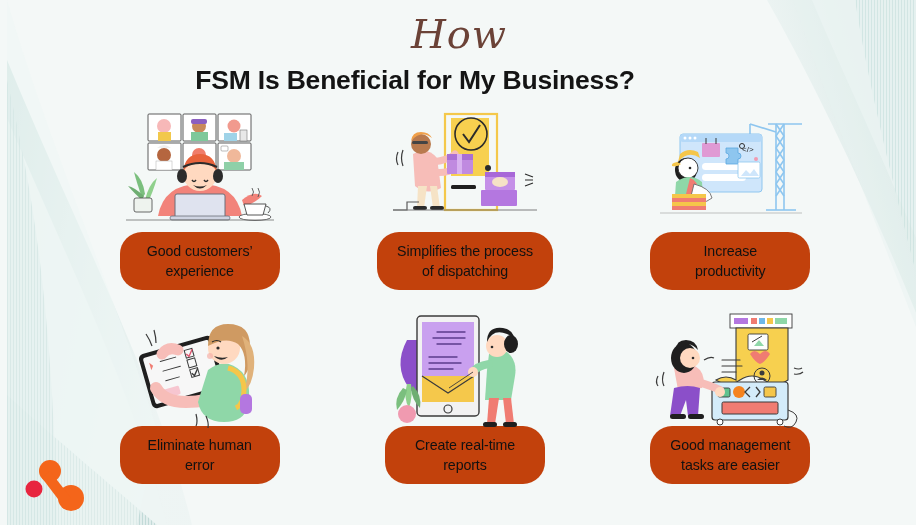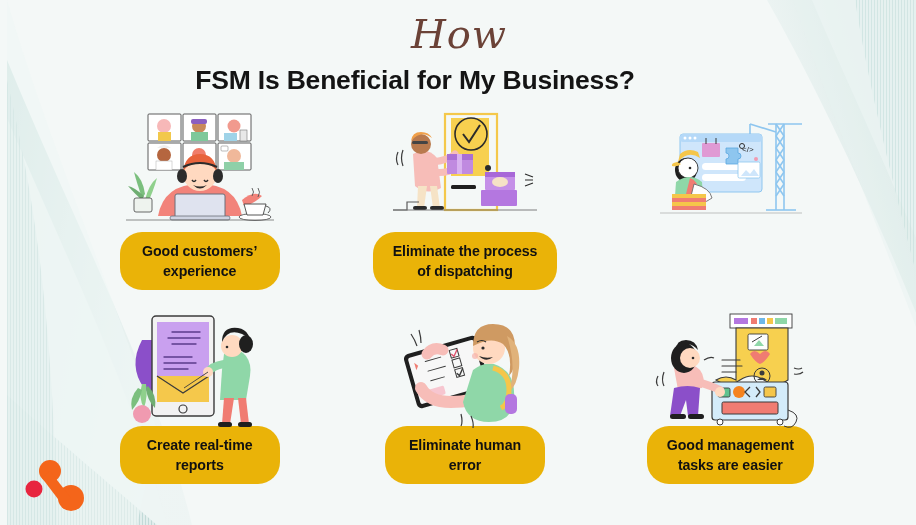--- a/index.html
+++ b/index.html
@@ -85,27 +85,27 @@
     justify-content: flex-start;
   }
   .illus {
     width: 160px;
     height: 112px;
     position: relative;
   }
   .illus svg { display: block; }
   .pill {
     margin-top: 6px;
-    background: #eab308;
+    background: #c2410c;
     border-radius: 22px;
     padding: 9px 20px;
     min-width: 120px;
     text-align: center;
     font-size: 14.2px;
-    font-weight: bold;
+    font-weight: normal;
     color: #111111;
     line-height: 1.42;
     letter-spacing: -0.1px;
     white-space: pre-line;
   }
   .cell-r1 .pill { margin-top: 10px; }
   .cell-r2 .pill { margin-top: 4px; }
 
   
   .logo {
@@ -278,21 +278,21 @@
           <rect x="100" y="62" width="30" height="18" rx="1" fill="#c590e8"></rect>
           <rect x="100" y="62" width="30" height="5" fill="#a868d8"></rect>
           <ellipse cx="115" cy="72" rx="8" ry="5" fill="#f6e3c6"></ellipse>
 
           <path d="M140 64 l8 3 M140 70 l8 0 M140 76 l8 -3" stroke="#2b2b2b" stroke-width="1.2" fill="none"></path>
 
           <path d="M8 100 h14 v-8 h12" fill="none" stroke="#5a5a5a" stroke-width="1.2"></path>
           <line x1="8" y1="100" x2="152" y2="100" stroke="#6f6f6f" stroke-width="0.9"></line>
         </svg>
       </div>
-      <div class="pill">Eliminate the process
+      <div class="pill">Simplifies the process
 of dispatching</div>
     </div>
 
     <div class="cell cell-r1">
       <div class="illus">
         <svg viewBox="0 0 160 112" xmlns="http://www.w3.org/2000/svg">
 
           <g stroke="#8ec6ef" stroke-width="1.6" fill="none">
             <line x1="118" y1="14" x2="152" y2="14"></line>
             <line x1="126" y1="14" x2="126" y2="100"></line>
@@ -350,72 +350,22 @@
             <g>
               <rect x="22" y="84" width="34" height="4" fill="#f5c64a"></rect>
               <rect x="22" y="88" width="34" height="4" fill="#f07c72"></rect>
               <rect x="22" y="92" width="34" height="4" fill="#f5c64a"></rect>
               <rect x="22" y="96" width="34" height="4" fill="#f07c72"></rect>
             </g>
           </g>
           <line x1="10" y1="103" x2="152" y2="103" stroke="#6f6f6f" stroke-width="0.8" opacity="0.5"></line>
         </svg>
       </div>
-    </div>
-
-    <div class="cell cell-r2">
-      <div class="illus">
-        <svg viewBox="0 0 160 122" xmlns="http://www.w3.org/2000/svg">
-
-          <path d="M22 30 q-14 26 2 48 q12 16 22 10 q-18 -26 -6 -58 Z" fill="#8b4fc9"></path>
-
-          <rect x="32" y="6" width="62" height="100" rx="4" fill="#f2f2f2" stroke="#3b3b3b" stroke-width="1.4"></rect>
-          <rect x="37" y="12" width="52" height="80" fill="#c9a0ef"></rect>
-
-          <g stroke="#5b3b8c" stroke-width="1.4" stroke-linecap="round">
-            <line x1="52" y1="22" x2="80" y2="22"></line>
-            <line x1="48" y1="28" x2="80" y2="28"></line>
-            <line x1="52" y1="34" x2="76" y2="34"></line>
-            <line x1="44" y1="47" x2="72" y2="47"></line>
-            <line x1="44" y1="53" x2="76" y2="53"></line>
-            <line x1="44" y1="59" x2="68" y2="59"></line>
-          </g>
-
-          <rect x="37" y="66" width="52" height="26" fill="#f5c84b"></rect>
-          <path d="M37 66 l26 17 l26 -17" fill="none" stroke="#3b3b3b" stroke-width="1.2"></path>
-          <circle cx="63" cy="99" r="4" fill="none" stroke="#3b3b3b" stroke-width="1.2"></circle>
-
-          <g>
-            <path d="M22 74 q-4 14 2 24 q4 -12 2 -24" fill="#8fd08c"></path>
-            <path d="M18 78 q-9 10 -6 22 q8 -9 10 -20" fill="#7bbf7e"></path>
-            <path d="M28 76 q9 9 7 22 q-8 -8 -9 -20" fill="#6fae72"></path>
-            <circle cx="22" cy="104" r="9" fill="#f09ab0"></circle>
-          </g>
-
-          <g>
-            <path d="M104 44 q12 -10 22 2 q6 8 4 20 l-4 24 h-26 l2 -30 Z" fill="#8fd7a8"></path>
-            <circle cx="112" cy="36" r="11" fill="#ffd9c0"></circle>
-            <path d="M102 32 q6 -14 20 -8 q10 4 8 16 q2 -20 -12 -22 q-16 -2 -16 14" fill="#1f1f1f"></path>
-            <ellipse cx="126" cy="34" rx="7" ry="9" fill="#1f1f1f"></ellipse>
-            <circle cx="107" cy="37" r="1.3" fill="#2b2b2b"></circle>
-
-            <path d="M104 54 q-12 2 -16 8" stroke="#8fd7a8" stroke-width="8" fill="none" stroke-linecap="round"></path>
-            <circle cx="88" cy="62" r="5" fill="#ffd9c0"></circle>
-
-            <path d="M104 88 l-2 26 h8 l4 -26 Z" fill="#f07c72"></path>
-            <path d="M118 88 l3 26 h8 l-3 -26 Z" fill="#f07c72"></path>
-            <rect x="98" y="112" width="14" height="5" rx="2.5" fill="#1f1f1f"></rect>
-            <rect x="118" y="112" width="14" height="5" rx="2.5" fill="#1f1f1f"></rect>
-          </g>
-
-          <line x1="64" y1="78" x2="88" y2="62" stroke="#3b3b3b" stroke-width="0.9"></line>
-        </svg>
-      </div>
-      <div class="pill">Create real-time
-reports</div>
+      <div class="pill">Increase
+productivity</div>
     </div>
 
     <div class="cell cell-r2">
       <div class="illus">
         <svg viewBox="0 0 160 122" xmlns="http://www.w3.org/2000/svg">
 
           <g transform="rotate(-16 76 60)">
             <rect x="24" y="30" width="76" height="56" rx="5" fill="#1f1f1f"></rect>
             <rect x="28" y="34" width="68" height="48" rx="2" fill="#f7f7f7"></rect>
             <g stroke="#3b3b3b" stroke-width="1" stroke-linecap="round">
@@ -461,20 +411,72 @@
         </svg>
       </div>
       <div class="pill">Eliminate human
 error</div>
     </div>
 
     <div class="cell cell-r2">
       <div class="illus">
         <svg viewBox="0 0 160 122" xmlns="http://www.w3.org/2000/svg">
 
+          <path d="M22 30 q-14 26 2 48 q12 16 22 10 q-18 -26 -6 -58 Z" fill="#8b4fc9"></path>
+
+          <rect x="32" y="6" width="62" height="100" rx="4" fill="#f2f2f2" stroke="#3b3b3b" stroke-width="1.4"></rect>
+          <rect x="37" y="12" width="52" height="80" fill="#c9a0ef"></rect>
+
+          <g stroke="#5b3b8c" stroke-width="1.4" stroke-linecap="round">
+            <line x1="52" y1="22" x2="80" y2="22"></line>
+            <line x1="48" y1="28" x2="80" y2="28"></line>
+            <line x1="52" y1="34" x2="76" y2="34"></line>
+            <line x1="44" y1="47" x2="72" y2="47"></line>
+            <line x1="44" y1="53" x2="76" y2="53"></line>
+            <line x1="44" y1="59" x2="68" y2="59"></line>
+          </g>
+
+          <rect x="37" y="66" width="52" height="26" fill="#f5c84b"></rect>
+          <path d="M37 66 l26 17 l26 -17" fill="none" stroke="#3b3b3b" stroke-width="1.2"></path>
+          <circle cx="63" cy="99" r="4" fill="none" stroke="#3b3b3b" stroke-width="1.2"></circle>
+
+          <g>
+            <path d="M22 74 q-4 14 2 24 q4 -12 2 -24" fill="#8fd08c"></path>
+            <path d="M18 78 q-9 10 -6 22 q8 -9 10 -20" fill="#7bbf7e"></path>
+            <path d="M28 76 q9 9 7 22 q-8 -8 -9 -20" fill="#6fae72"></path>
+            <circle cx="22" cy="104" r="9" fill="#f09ab0"></circle>
+          </g>
+
+          <g>
+            <path d="M104 44 q12 -10 22 2 q6 8 4 20 l-4 24 h-26 l2 -30 Z" fill="#8fd7a8"></path>
+            <circle cx="112" cy="36" r="11" fill="#ffd9c0"></circle>
+            <path d="M102 32 q6 -14 20 -8 q10 4 8 16 q2 -20 -12 -22 q-16 -2 -16 14" fill="#1f1f1f"></path>
+            <ellipse cx="126" cy="34" rx="7" ry="9" fill="#1f1f1f"></ellipse>
+            <circle cx="107" cy="37" r="1.3" fill="#2b2b2b"></circle>
+
+            <path d="M104 54 q-12 2 -16 8" stroke="#8fd7a8" stroke-width="8" fill="none" stroke-linecap="round"></path>
+            <circle cx="88" cy="62" r="5" fill="#ffd9c0"></circle>
+
+            <path d="M104 88 l-2 26 h8 l4 -26 Z" fill="#f07c72"></path>
+            <path d="M118 88 l3 26 h8 l-3 -26 Z" fill="#f07c72"></path>
+            <rect x="98" y="112" width="14" height="5" rx="2.5" fill="#1f1f1f"></rect>
+            <rect x="118" y="112" width="14" height="5" rx="2.5" fill="#1f1f1f"></rect>
+          </g>
+
+          <line x1="64" y1="78" x2="88" y2="62" stroke="#3b3b3b" stroke-width="0.9"></line>
+        </svg>
+      </div>
+      <div class="pill">Create real-time
+reports</div>
+    </div>
+
+    <div class="cell cell-r2">
+      <div class="illus">
+        <svg viewBox="0 0 160 122" xmlns="http://www.w3.org/2000/svg">
+
           <rect x="80" y="4" width="62" height="14" fill="#ffffff" stroke="#3b3b3b" stroke-width="0.9"></rect>
           <g>
             <rect x="84" y="8" width="14" height="6" fill="#b477e0"></rect>
             <rect x="101" y="8" width="6" height="6" fill="#f07c72"></rect>
             <rect x="109" y="8" width="6" height="6" fill="#6fb8e8"></rect>
             <rect x="117" y="8" width="6" height="6" fill="#f5c64a"></rect>
             <rect x="125" y="8" width="12" height="6" fill="#8fd7a8"></rect>
           </g>
 
           <path d="M66 70 q10 -6 20 0 l0 -52 h52 l0 52 q-12 8 -24 0 q-12 -8 -24 0 q-12 8 -24 0 Z" fill="#f7d04f" stroke="#3b3b3b" stroke-width="1.1"></path>

